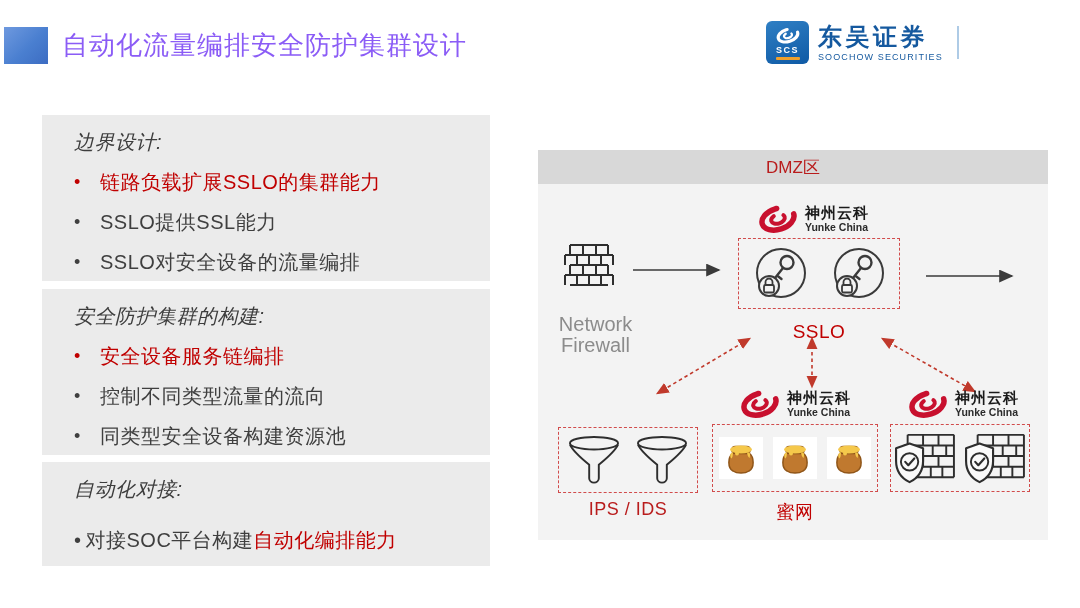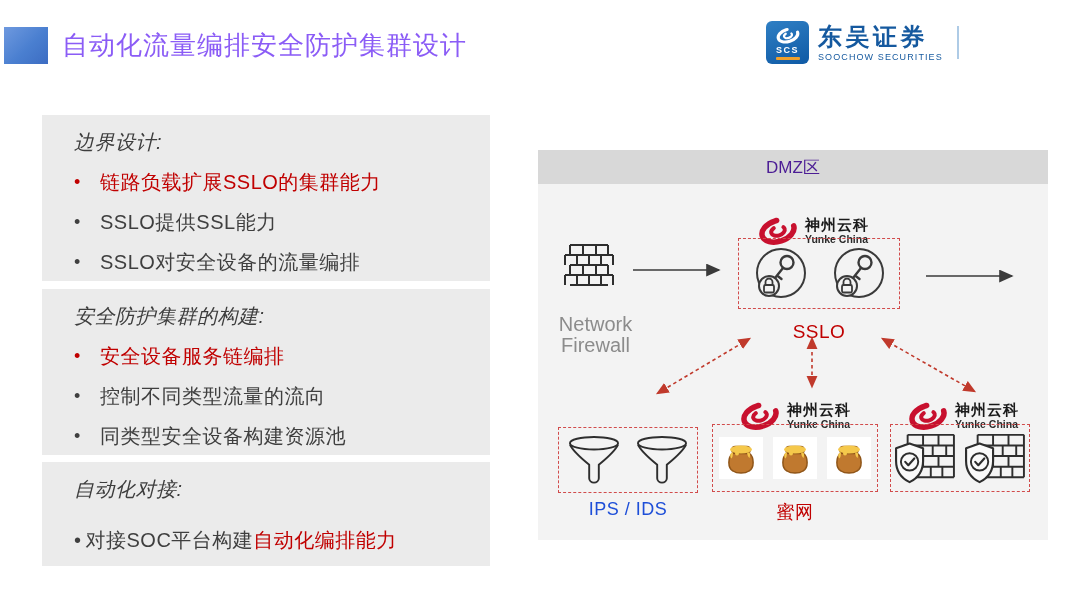--- a/index.html
+++ b/index.html
@@ -25,30 +25,30 @@
          padding:8px 20px 0 32px;}
   .panel h3{margin:6px 0 6px;font-size:20px;font-weight:500;color:#3d3d3d;letter-spacing:0.5px;font-style:italic;}
   .li{display:flex;align-items:center;height:40px;font-size:20px;color:#3f3f3f;letter-spacing:0.5px;}
   .li .dot{width:26px;font-size:18px;color:#3f3f3f;}
   .li.em .dot,.red{color:#c00000;}
   .li.em .t{color:#c00000;}
   .li3{margin-top:24px;font-size:20px;color:#3f3f3f;letter-spacing:0.5px;}
   .li3 .dot3{margin-right:4px;}
   
   .dmz-bar{position:absolute;left:538px;top:150px;width:510px;height:34px;background:#d8d8d8;
-           display:flex;align-items:center;justify-content:center;font-size:17px;color:#4c1d95;}
+           display:flex;align-items:center;justify-content:center;font-size:17px;color:#b91c1c;}
   .diagram{position:absolute;left:538px;top:184px;width:510px;height:356px;background:#f3f3f3;}
   .abs{position:absolute;}
   .dash-box{position:absolute;border:1.5px dashed #d14b4b;box-sizing:border-box;
             display:flex;align-items:center;justify-content:center;}
   .node-label{position:absolute;text-align:center;font-size:18px;letter-spacing:0.5px;}
-  .gray-label{color:#1d4ed8;}
+  .gray-label{color:#b91c1c;}
   .red-label{color:#c00000;}
   .fw-label{position:absolute;text-align:center;font-size:20px;line-height:21px;color:#8c8c8c;}
-  .yunke{position:absolute;display:flex;align-items:center;margin-top:12px;}
+  .yunke{position:absolute;display:flex;align-items:center;}
   .yk-text{margin-left:5px;}
   .yk-cn{font-size:15px;font-weight:bold;color:#1a1a1a;letter-spacing:1px;line-height:16px;}
   .yk-en{font-size:10.5px;font-weight:bold;color:#2b2b2b;line-height:12px;}
   .tile{width:44px;height:42px;background:#ffffff;display:flex;align-items:center;justify-content:center;}
 </style>
 </head>
 <body>
 
 <div id="slide">
 

